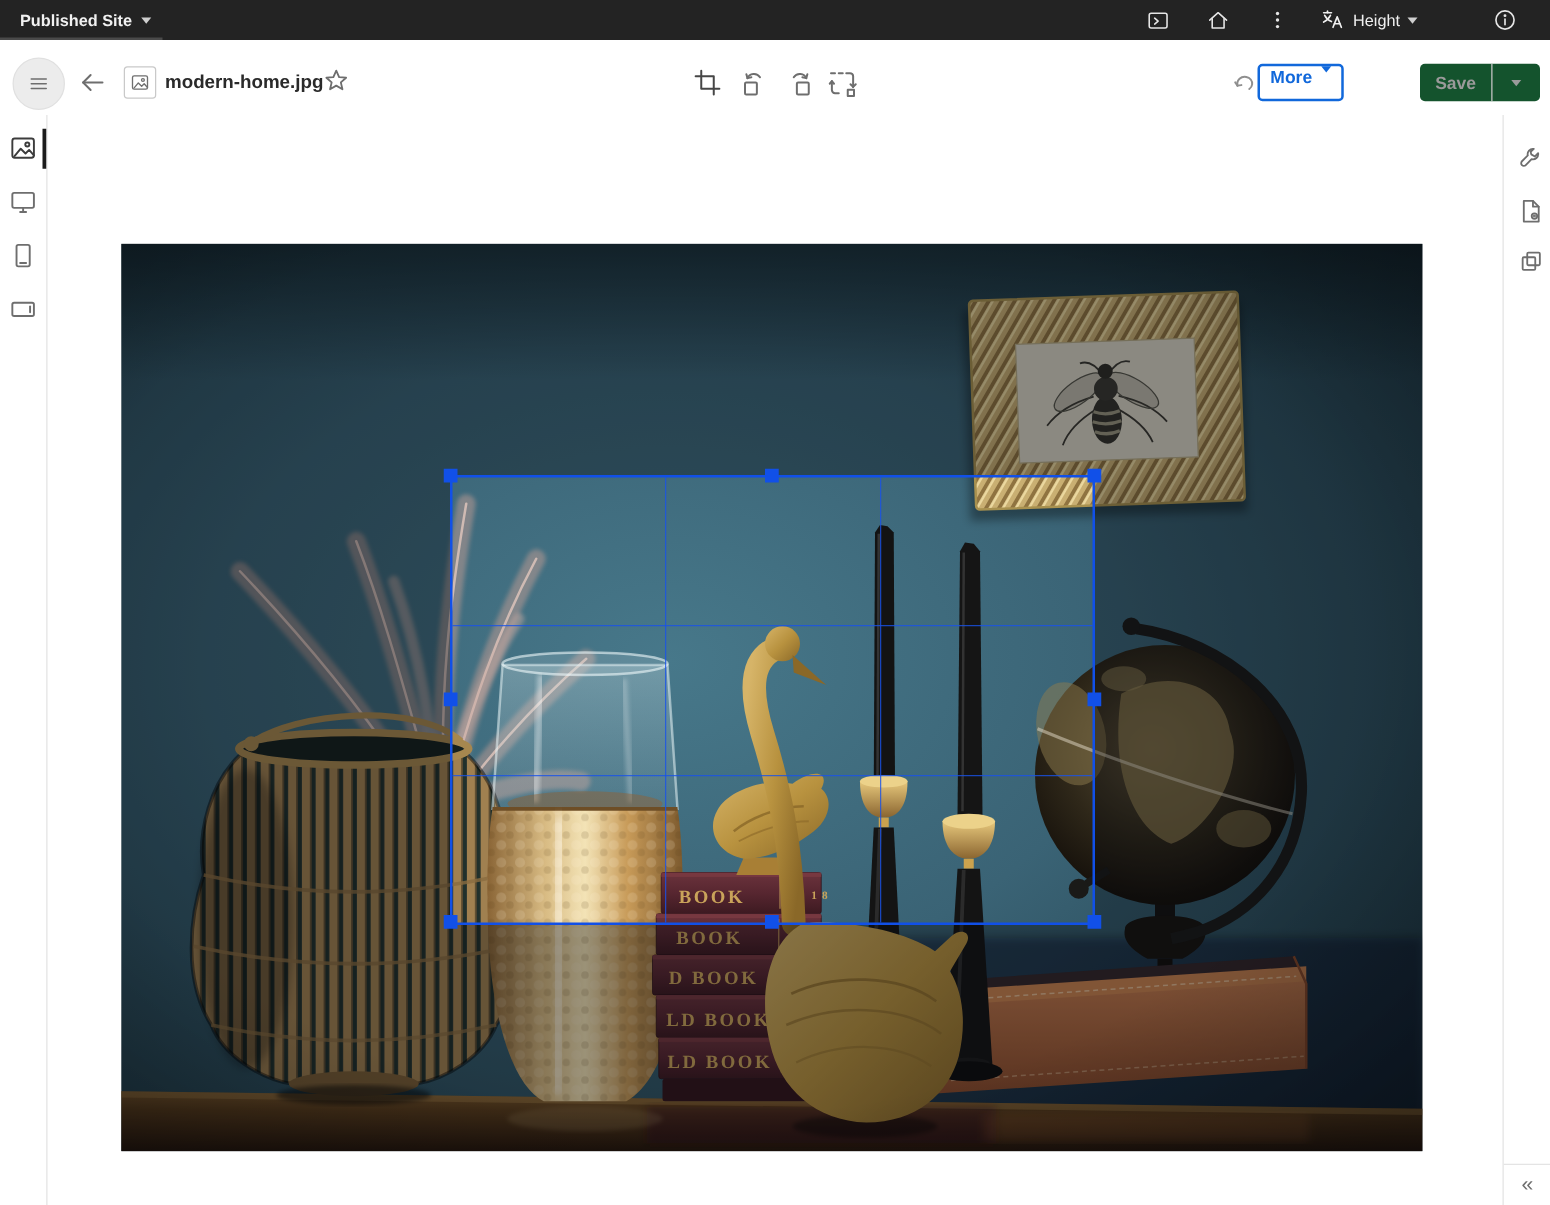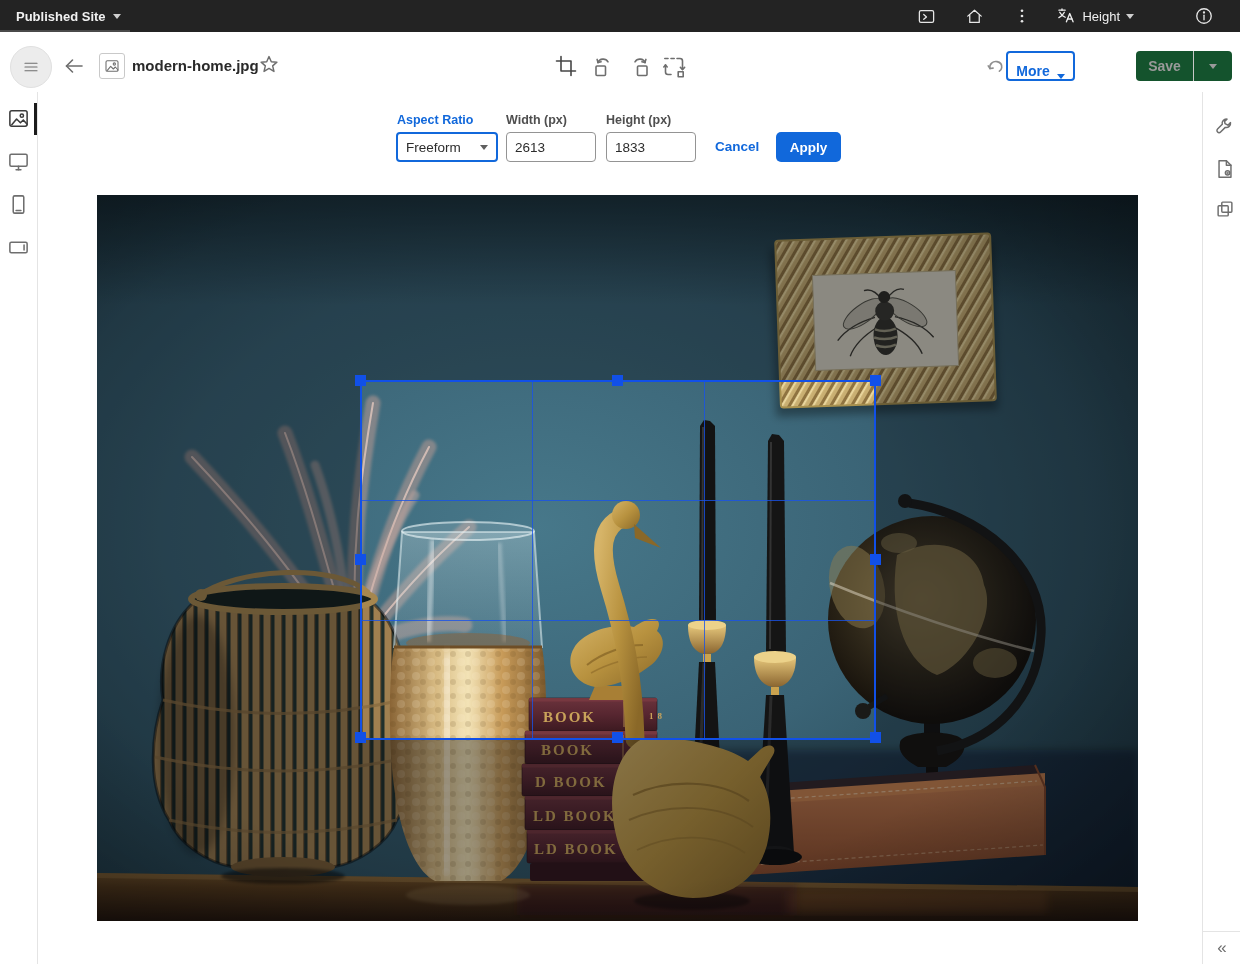--- a/index.html
+++ b/index.html
@@ -18,21 +18,21 @@
   
   .toolbar{position:absolute;left:0;top:32px;width:1240px;height:60px;background:#fff;}
   .hamburger{position:absolute;left:10px;top:14px;width:40px;height:40px;border-radius:50%;background:#ececec;border:1px solid #e0e0e0;display:flex;align-items:center;justify-content:center;color:#6e6e6e;cursor:pointer;}
   .back-btn{position:absolute;left:62px;top:22px;width:24px;height:24px;color:#6e6e6e;cursor:pointer;}
   .thumb-box{position:absolute;left:99px;top:21px;width:24px;height:24px;border:1px solid #c9c9c9;border-radius:3px;display:flex;align-items:center;justify-content:center;color:#6e6e6e;background:#fff;}
   .filename{position:absolute;left:132px;top:25px;font-size:15px;font-weight:700;color:#2a2a2a;}
   .star-btn{position:absolute;left:258px;top:22px;width:22px;height:22px;color:#6e6e6e;cursor:pointer;}
   .ctr-ic{position:absolute;top:22px;width:24px;height:24px;color:#6e6e6e;cursor:pointer;}
   .ctr-ic.active{color:#464646;}
   .undo-ic{position:absolute;top:24px;width:20px;height:20px;color:#8f8f8f;cursor:pointer;}
-  .more-btn{position:absolute;left:1006px;top:19px;width:69px;height:30px;border:2px solid var(--accent);border-radius:4px;background:#fff;color:var(--accent);font-weight:700;font-size:14px;display:flex;align-items:flex-end;justify-content:center;gap:7px;box-sizing:border-box;cursor:pointer;}
+  .more-btn{position:absolute;left:1006px;top:19px;width:69px;height:30px;border:2px solid var(--accent);border-radius:4px;background:#fff;color:var(--accent);font-weight:700;font-size:14px;display:flex;align-items:flex-start;justify-content:center;gap:7px;box-sizing:border-box;cursor:pointer;}
   .more-btn .caret-down{border-top-color:var(--accent);}
   .save-split{position:absolute;left:1136px;top:19px;width:96px;height:30px;border-radius:4px;background:#14532d;display:flex;box-sizing:border-box;overflow:hidden;}
   .save-main{flex:1;display:flex;align-items:center;justify-content:center;font-size:14px;font-weight:700;color:#9a9a9a;border-right:1px solid #c8c8c8;cursor:default;}
   .save-arrow{width:38px;display:flex;align-items:center;justify-content:center;cursor:default;}
   .save-arrow .caret-down{border-top-color:#9a9a9a;}
 
   
   .crop-bar{position:absolute;left:0;top:92px;width:1240px;height:80px;}
   .fld-label{position:absolute;top:21px;font-size:12.5px;font-weight:700;color:#4f4f4f;}
   .fld-label.blue{color:var(--accent);}
@@ -209,34 +209,20 @@
       <span class="caret-down"></span>
     </div>
     <div class="save-split">
       <div class="save-main">Save</div>
       <div class="save-arrow">
         <span class="caret-down"></span>
       </div>
     </div>
   </div>
 
-  <div class="crop-bar">
-    <span class="fld-label blue" style="left:397px">Aspect Ratio</span>
-    <span class="fld-label" style="left:506px">Width (px)</span>
-    <span class="fld-label" style="left:606px">Height (px)</span>
-
-    <div class="aspect-select">
-      <span>Freeform</span>
-      <span class="caret-down"></span>
-    </div>
-    <input class="dim-input" style="left: 506px;" value="2613">
-    <input class="dim-input" style="left: 606px;" value="1833">
-    <span class="cancel-link">Cancel</span>
-    <div class="apply-btn">Apply</div>
-  </div>
 
   <div class="rail-left">
     <div class="rail-ic" style="top:15px;color:#3c3c3c">
       <svg class="ic" width="23" height="23" viewBox="0 0 24 24">
           <rect x="3" y="4" width="18" height="16" rx="2"></rect>
           <circle cx="15.5" cy="9" r="1.7"></circle>
           <path d="M5 18.5 L10 12.5 L14 16.5 L17 13.5 L21 18"></path>
         </svg>
     </div>
     <div class="rail-active-bar"></div>

